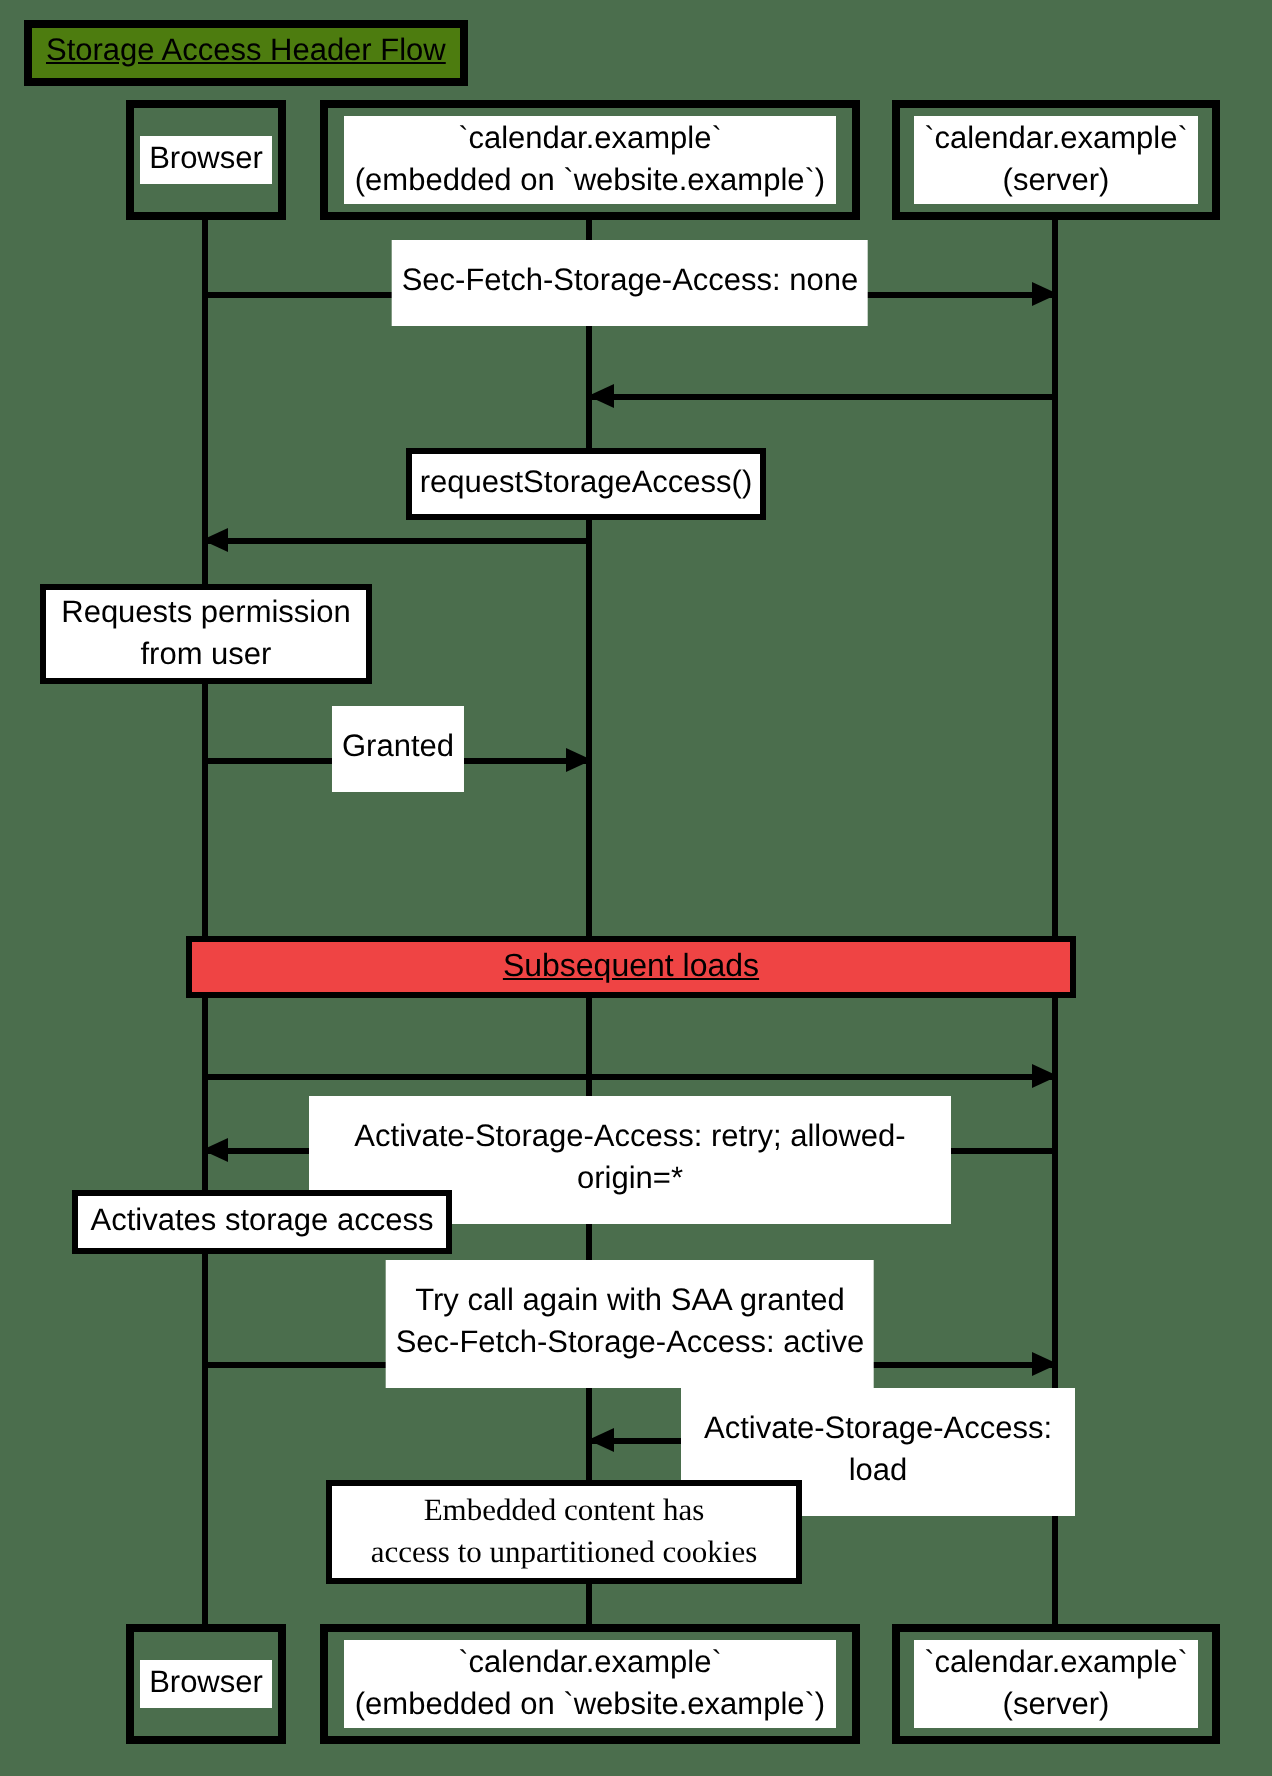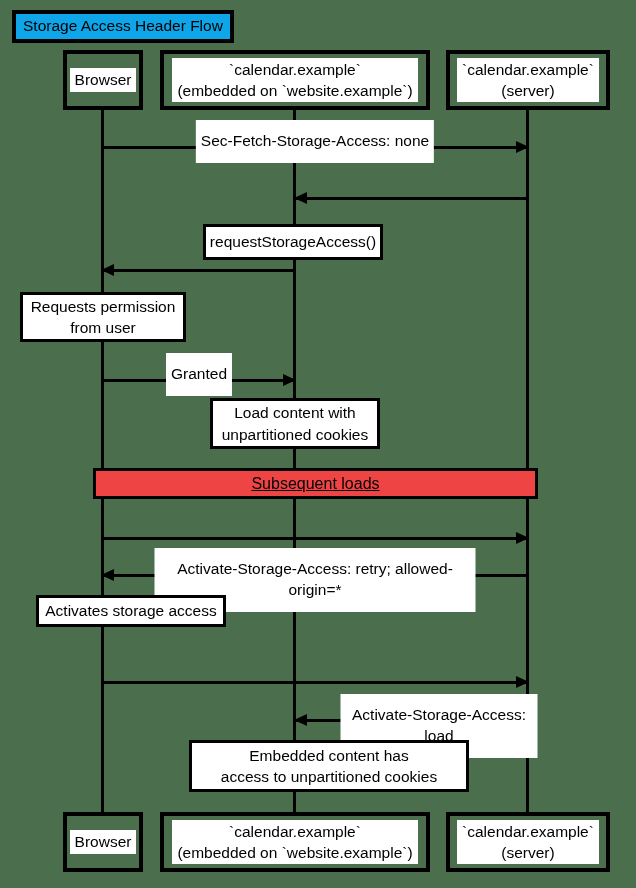--- a/index.html
+++ b/index.html
@@ -3,22 +3,22 @@
 <meta charset="utf-8">
 <style>
   html,body { margin:0; padding:0; }
   body { font-family:"Liberation Sans", sans-serif; }
   .canvas {
     position:relative; width:636px; height:888px;
     background:#4B6E4D; color:#000; overflow:hidden;
   }
   .title-box {
     position:absolute; left:12px; top:10px;
-    background:#0ea5e9; border:4px solid #000;
-    padding:3px 7px 4px; font-size:15.5px; white-space:nowrap;
+    background:#4d7c0f; border:4px solid #000;
+    padding:3px 7px 4px; font-size:15.5px; white-space:nowrap;text-decoration:underline;
   }
   .actor {
     position:absolute; width:270px; height:60px;
     border:4px solid #000; box-sizing:border-box;
     display:flex; align-items:center; justify-content:center;
   }
   .actor .lbl {
     background:#fff; text-align:center; white-space:pre-line;
     font-size:15.5px; line-height:1.38; padding:1px 5px;
   }
@@ -83,46 +83,46 @@
   </div>
 
   <div class="note" style="left:20px; top:292px; width:166px; height:50px;">Requests permission
 from user</div>
 
   <div class="msg-label" style="left:199px; top:353px;">Granted</div>
   <div class="arrow" style="left:103px; top:379px; width:191px;">
     <div class="head head-right"></div>
   </div>
 
-  <div class="note" style="left:210px; top:398px; width:170px; height:51px;">Load content with
-unpartitioned cookies</div>
 
   <div class="band" style="background:#ef4444;text-decoration:underline;">Subsequent loads</div>
 
   <div class="arrow" style="left:103px; top:537px; width:424px;">
     <div class="head head-right"></div>
   </div>
 
   <div class="msg-label" style="left:315px; top:548px;">Activate-Storage-Access: retry; allowed-origin=*</div>
   <div class="arrow" style="left:103px; top:574px; width:424px;">
     <div class="head head-left"></div>
   </div>
 
   <div class="note" style="left:8px; top:595px; width:190px; height:32px;margin-left:28px;">Activates storage access</div>
 
+  <div class="msg-label" style="left:315px; top:630px;">Try call again with SAA granted
+Sec-Fetch-Storage-Access: active</div>
   <div class="arrow" style="left:103px; top:681px; width:424px;">
     <div class="head head-right"></div>
   </div>
 
   <div class="msg-label" style="left:411px; top:694px;margin-left:28px;">Activate-Storage-Access: load</div>
   <div class="arrow" style="left:296px; top:719px; width:231px;">
     <div class="head head-left"></div>
   </div>
 
-  <div class="note" style="left:189px; top:740px; width:280px; height:52px;">Embedded content has
+  <div class="note" style="left:163px; top:740px; width:238px; height:52px;font-family:Liberation Serif, serif;">Embedded content has
 access to unpartitioned cookies</div>
 
   <div class="actor" style="left:63px; top:812px; width:80px;">
     <span class="lbl">Browser</span>
   </div>
   <div class="actor" style="left:160px; top:812px; width:270px;">
     <span class="lbl">`calendar.example`
 (embedded on `website.example`)</span>
   </div>
   <div class="actor" style="left:446px; top:812px; width:164px;">

